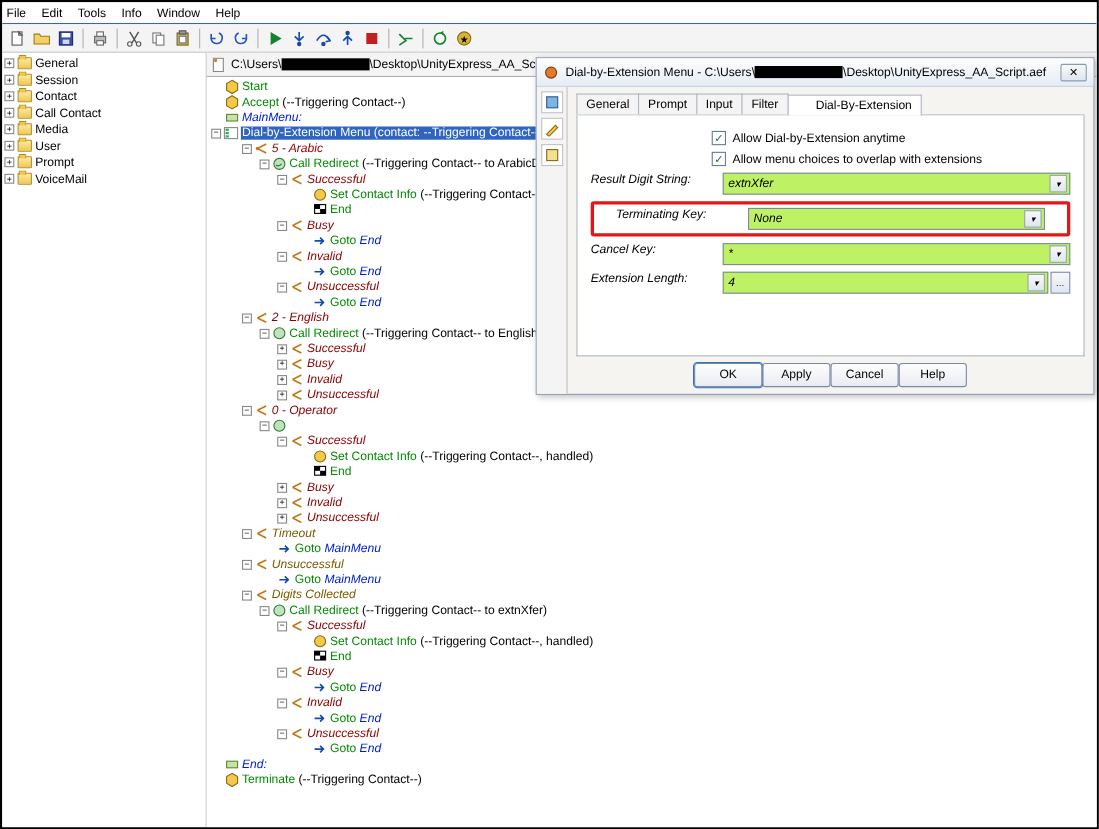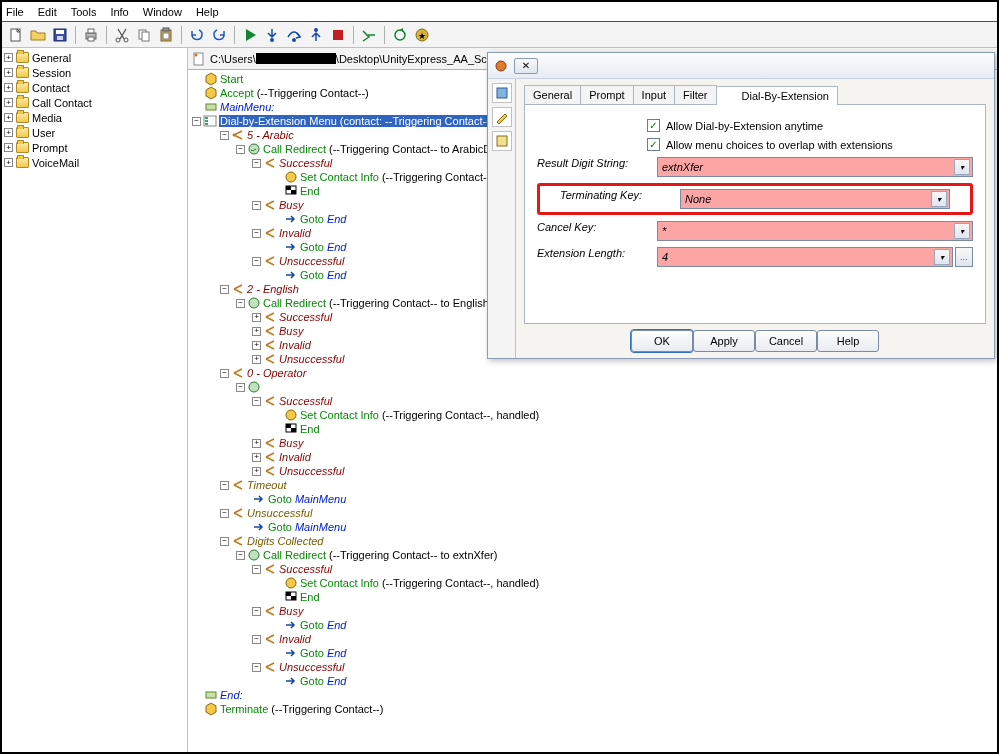--- a/index.html
+++ b/index.html
@@ -61,21 +61,21 @@
   .tabs { display: flex; border-bottom: 1px solid #aeb6c1; }
   .tab { padding: 3px 8px; border: 1px solid #aeb6c1; border-bottom: none; margin-right: -1px; background: #f4f4f4; cursor: pointer; }
   .tab.active { background: #fff; position: relative; top: 1px; padding-left: 25px; }
   .tabpage { border: 1px solid #aeb6c1; border-top: none; background: #fff; flex: 1; padding: 8px 12px; }
 
   .chkrow { display: flex; align-items: center; margin: 6px 0 6px 110px; gap: 6px; }
   .chk { width: 13px; height: 13px; border: 1px solid #6a7a92; background: #fff; display: flex; align-items: center; justify-content: center; font-size: 10px; color: #1a6b1a; }
 
   .formrow { display: flex; align-items: flex-start; margin: 6px 0; font-style: italic; }
   .formrow .flabel { width: 120px; }
-  .combo { flex: 1; height: 20px; border: 1px solid #7b8aa3; background: #fca5a5; display: flex; align-items: center; justify-content: space-between; padding: 0 2px 0 4px; }
+  .combo { flex: 1; height: 20px; border: 1px solid #7b8aa3; background: #bef264; display: flex; align-items: center; justify-content: space-between; padding: 0 2px 0 4px; }
   .combo .drop { width: 16px; height: 16px; border: 1px solid #9aa7bb; background: linear-gradient(#f8f8f8,#dfe6f0); display: flex; align-items: center; justify-content: center; font-size: 8px; }
   .extrabtn { width: 18px; height: 20px; border: 1px solid #7b8aa3; background: linear-gradient(#f8f8f8,#dfe6f0); margin-left: 2px; display: flex; align-items: center; justify-content: center; font-size: 8px; }
 
   .highlight-red { border: 3px solid #e51616; border-radius: 3px; padding: 3px 20px; margin: 2px 0; }
 
   .dlg-buttons { display: flex; justify-content: center; gap: 0; margin-top: 6px; }
   .btn { min-width: 62px; height: 22px; border: 1px solid #7b8aa3; background: linear-gradient(#fdfdfd,#e8ecf2); border-radius: 3px; display: flex; align-items: center; justify-content: center; cursor: pointer; }
   .btn.primary { outline: 1px solid #2f6fc7; }
 
 </style>
@@ -963,20 +963,25 @@
     </div>
   </div>
 
   <div class="dialog">
     <div class="dlg-title">
       <span class="ticon">
           <svg viewBox="0 0 14 14">
             <circle cx="7" cy="7" r="5" fill="#e07a2c" stroke="#8a3a10"></circle>
           </svg>
         </span>
+      <span class="tlbl">
+        <span>Dial-by-Extension Menu - C:\Users\</span>
+          <span class="blackbox" style="width:80px"></span>
+          <span>\Desktop\UnityExpress_AA_Script.aef</span>
+      </span>
       <div class="dlg-close">✕</div>
     </div>
     <div class="dlg-body">
       <div class="dlg-side">
         <div class="sb">
             <svg width="14" height="14">
               <rect x="2" y="2" width="10" height="10" fill="#7fb4e0" stroke="#2a5a92"></rect>
             </svg>
           </div>
         <div class="sb">

